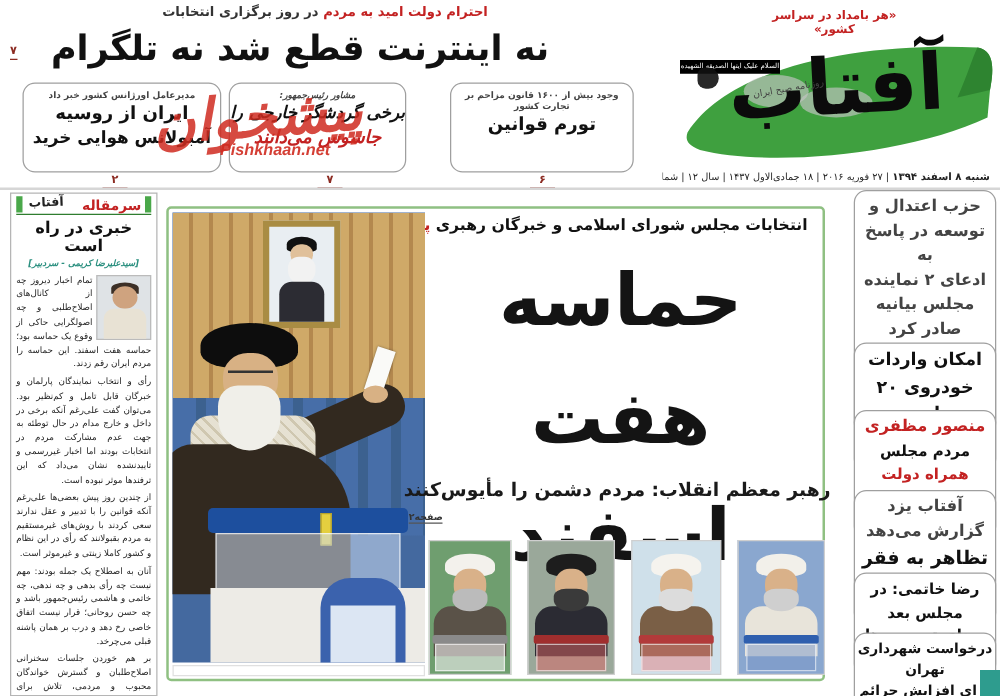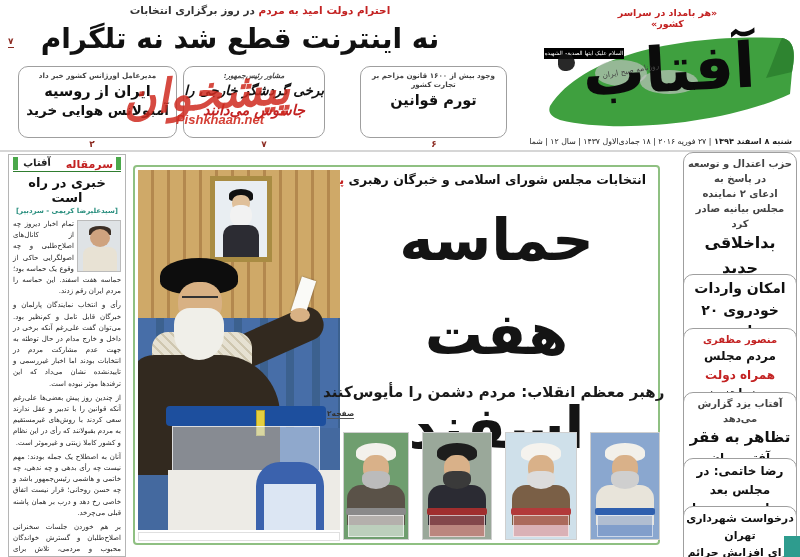--- a/index.html
+++ b/index.html
@@ -58,21 +58,21 @@
 
   
   .editorial { left:8px; top:154px; width:118px; height:403px; border:1px solid #b5b5b5;
     background:#fff; overflow:hidden; padding:2px 4px; }
   .ed-head { position:relative; height:15px; border-bottom:1px solid #2f7d2f; margin-bottom:2px; }
   .ed-bar { position:absolute; top:0; width:5px; height:13px; background:#4aa84a; }
   .ed-bar.r { right:0; } .ed-bar.l { left:0; }
   .ed-section { position:absolute; right:8px; top:1px; font-size:11px; font-weight:bold; color:#c32222; }
   .ed-logo { position:absolute; left:10px; top:0; font-size:10px; font-weight:bold; color:#222; transform:rotate(-2deg); }
   .ed-title { text-align:center; font-size:13px; font-weight:bold; color:#111; margin-top:3px; }
-  .ed-byline { text-align:center; font-size:7px; color:#2a8f7f; font-weight:bold; margin:2px 0 4px; }
+  .ed-byline { text-align:center; font-size:7px; color:#2a8f7f; font-weight:bold; margin:2px 0 4px;font-style:italic; }
   .ed-photo { float:right; width:44px; height:52px; margin:1px 0 2px 3px; background:#dfe3e6;
     border:1px solid #bbb; position:relative; overflow:hidden; }
   .ed-photo .ph-head { position:absolute; left:12px; top:8px; width:20px; height:18px; background:#cfa37f; border-radius:50%; }
   .ed-photo .ph-hair { position:absolute; left:11px; top:5px; width:22px; height:9px; background:#3c2f26; border-radius:50% 50% 0 0; }
   .ed-photo .ph-body { position:absolute; left:5px; top:26px; width:34px; height:26px; background:#e8e2d4; border-radius:8px 8px 0 0; }
   .ed-body { font-size:7px; line-height:1.6; color:#222; text-align:justify; }
   .ed-body p { margin-bottom:3px; }
 
   
   .main-box { left:133px; top:165px; width:527px; height:380px; border:2px solid #8fc082;
@@ -127,21 +127,21 @@
   .m-turban { left:50%; top:10px; width:40px; height:18px; margin-left:-20px; background:var(--tb); border-radius:50% 50% 30% 30%; }
   .m-face { left:50%; top:22px; width:26px; height:26px; margin-left:-13px; background:#d9b189; border-radius:45%; }
   .m-beard { left:50%; top:38px; width:28px; height:18px; margin-left:-14px; background:var(--beard); border-radius:35% 35% 50% 50%; }
   .m-robe { left:50%; top:52px; width:58px; height:40px; margin-left:-29px; background:var(--robe); border-radius:14px 14px 0 0; }
   .m-box { left:50%; bottom:2px; width:56px; height:22px; margin-left:-28px; background:var(--box); border:1px solid rgba(255,255,255,.6); }
   .m-lid { left:50%; bottom:24px; width:60px; height:7px; margin-left:-30px; background:var(--lid); border-radius:2px; }
 
   
   .sbox { position:absolute; left:683px; width:114px; }
   .sbox .frame { border:1px solid #9f9f9f; border-radius:10px; background:#fff; text-align:center; padding:3px 2px 4px; }
-  .sbox .kick { font-size:10px; color:#444; font-weight:bold; line-height:1.5; }
+  .sbox .kick { font-size:13px; color:#444; font-weight:bold; line-height:1.5; }
   .sbox .kick.red { color:#c32222; }
   .sbox .h1 { font-size:16px; font-weight:bold; color:#111; line-height:1.55; }
   .sbox .h2 { font-size:14px; font-weight:bold; color:#111; line-height:1.55; }
   .sbox .h3 { font-size:12px; font-weight:bold; color:#111; line-height:1.55; }
   .sbox .red { color:#c32222; }
   .sbox .ref { display:block; margin:1px auto 0; width:16px; text-align:center; }
 
   .corner-accent { left:784px; top:536px; width:16px; height:21px; background:#2e9c8e; }
 </style>
 </head>

